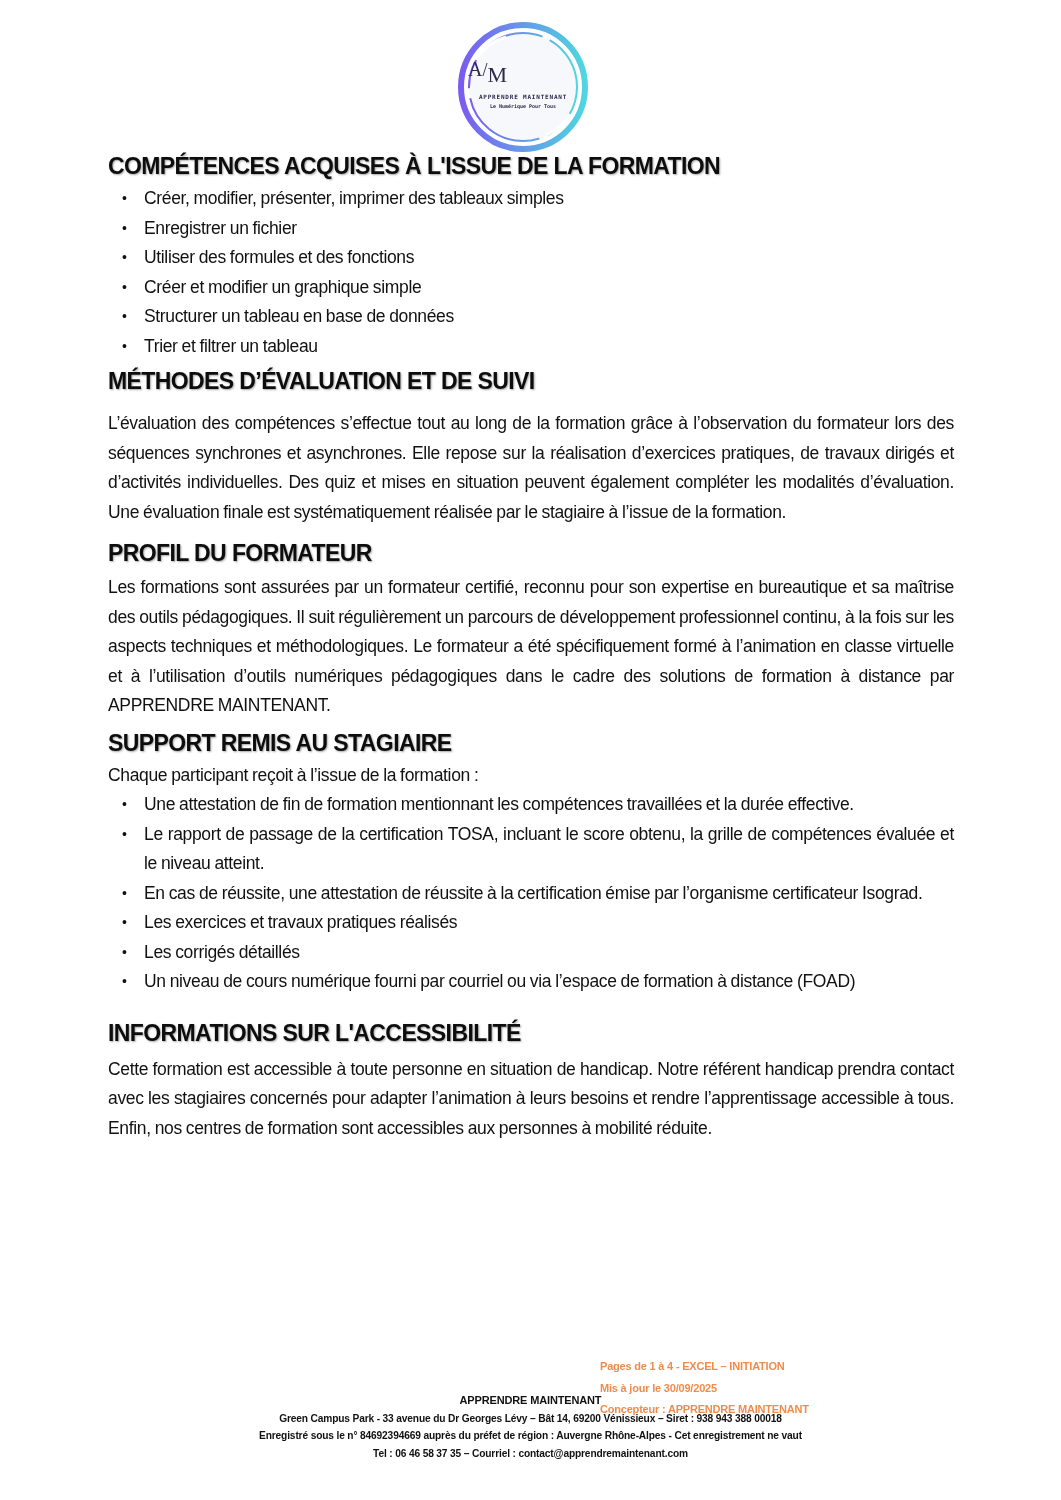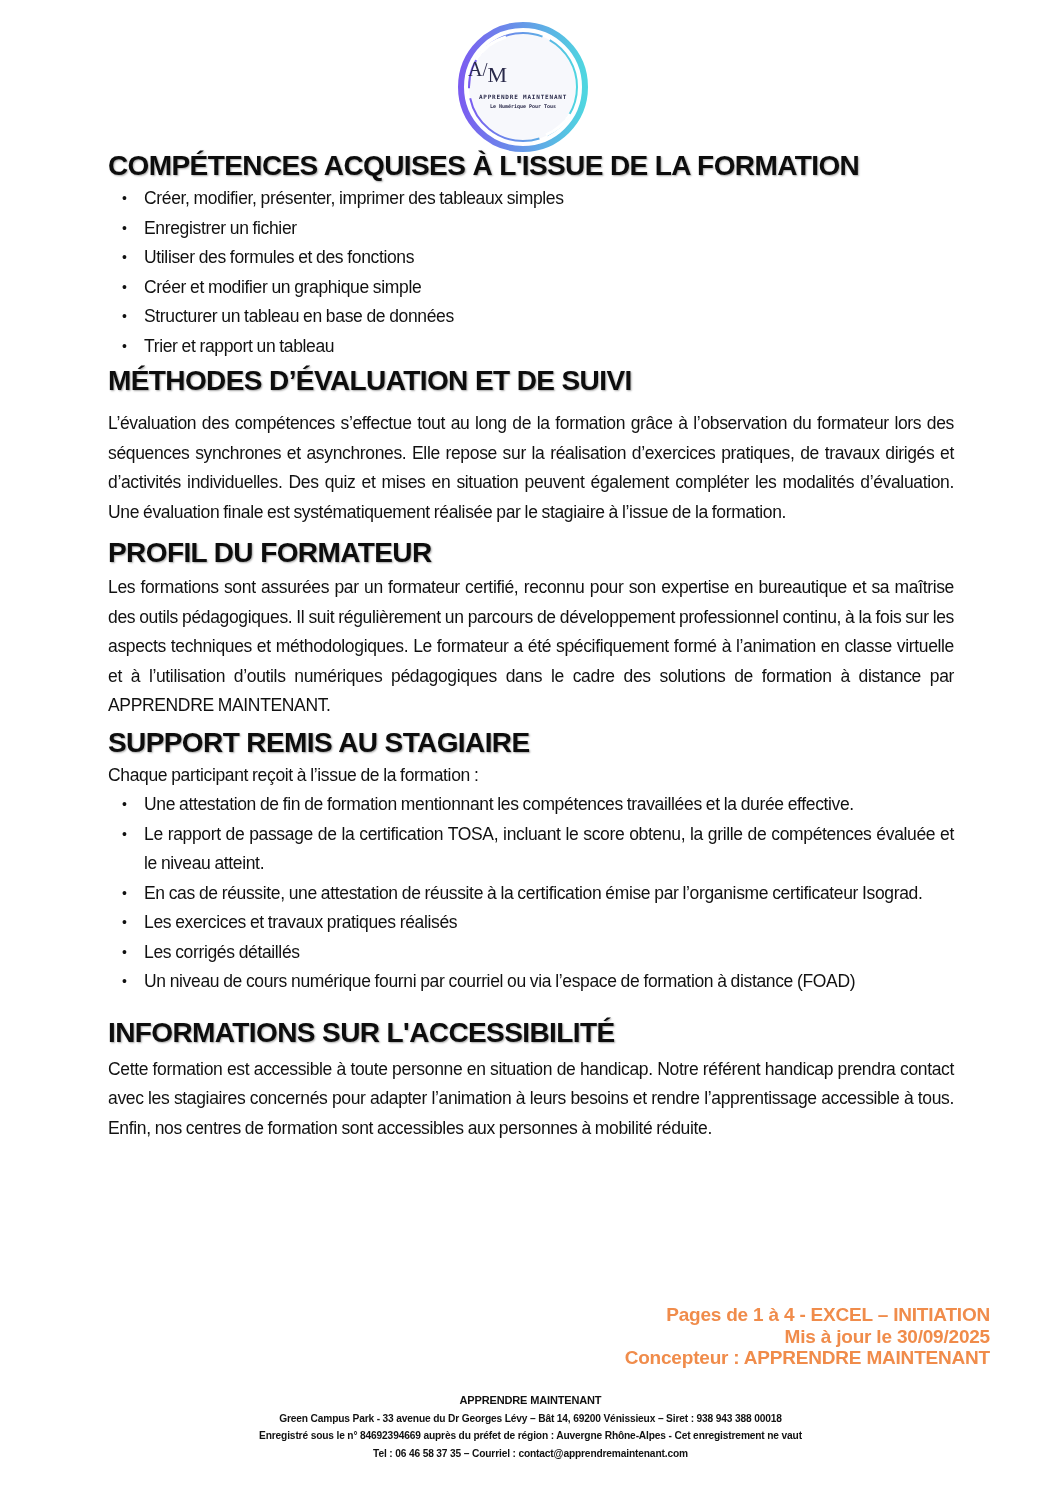--- a/index.html
+++ b/index.html
@@ -1,29 +1,29 @@
 <!DOCTYPE html>
 <html><head>
 <meta charset="utf-8">
 <style>
   html, body { margin: 0; padding: 0; background: #ffffff; }
   body { width: 1061px; height: 1500px; position: relative; overflow: hidden;
          font-family: "Liberation Sans", sans-serif; color: #111111; }
   .logo { position: absolute; left: 456px; top: 20px; width: 134px; height: 134px; }
   .content { position: absolute; left: 108px; top: 148px; width: 846px; }
-  h2 { margin: 0; font-size: 28px; font-weight: bold; letter-spacing: -0.6px;
+  h2 { margin: 0; font-size: 23px; font-weight: bold; letter-spacing: -0.6px;
        color: #0d0d0d; text-shadow: 1px 1px 2px rgba(0,0,0,0.35); line-height: 36px; }
   p { margin: 0; font-size: 17.5px; line-height: 29.5px; text-align: justify;
       letter-spacing: -0.35px; word-spacing: -0.5px; }
   ul { margin: 0; padding: 0 0 0 36px; list-style: none; }
   li { position: relative; font-size: 17.5px; line-height: 29.5px; text-align: justify;
        letter-spacing: -0.35px; word-spacing: -0.5px; }
   li .bullet { position: absolute; left: -22px; top: 0; font-size: 14px; }
-  .orange { position: absolute; left: 600px; width: 390px; top: 1304px; text-align: right;
-            color: #f08c4b; font-weight: bold; font-size: 19px; line-height: 21.5px; letter-spacing: -0.2px; }
+  .orange { position: absolute; left: 600px; width: 390px; top: 1356px; text-align: left;
+            color: #f08c4b; font-weight: bold; font-size: 11px; line-height: 21.5px; letter-spacing: -0.2px; }
   .footer { position: absolute; left: 0; width: 1061px; top: 1392px; text-align: center;
             font-size: 10.2px; font-weight: bold; line-height: 17.5px; color: #111; letter-spacing: -0.15px; }
   .footer .company { font-size: 11px; }
 </style>
 </head>
 <body>
 
 <div class="logo">
   <svg width="134" height="134" viewBox="0 0 134 134">
     <defs>
@@ -47,21 +47,21 @@
 <div class="content">
 
   <section>
     <h2>COMPÉTENCES ACQUISES À L'ISSUE DE LA FORMATION</h2>
     <ul>
       <li><span class="bullet">•</span><span>Créer, modifier, présenter, imprimer des tableaux simples</span></li>
       <li><span class="bullet">•</span><span>Enregistrer un fichier</span></li>
       <li><span class="bullet">•</span><span>Utiliser des formules et des fonctions</span></li>
       <li><span class="bullet">•</span><span>Créer et modifier un graphique simple</span></li>
       <li><span class="bullet">•</span><span>Structurer un tableau en base de données</span></li>
-      <li><span class="bullet">•</span><span>Trier et rapport un tableau</span></li>
+      <li><span class="bullet">•</span><span>Trier et filtrer un tableau</span></li>
     </ul>
   </section>
 
   <section style="margin-top:2px;">
     <h2 style="margin-bottom:10px;">MÉTHODES D’ÉVALUATION ET DE SUIVI</h2>
     <p>L’évaluation des compétences s’effectue tout au long de la formation grâce à l’observation du formateur lors des séquences synchrones et asynchrones. Elle repose sur la réalisation d’exercices pratiques, de travaux dirigés et d’activités individuelles. Des quiz et mises en situation peuvent également compléter les modalités d’évaluation. Une évaluation finale est systématiquement réalisée par le stagiaire à l’issue de la formation.</p>
   </section>
 
   <section style="margin-top:8px;">
     <h2 style="margin-bottom:2px;">PROFIL DU FORMATEUR</h2>

